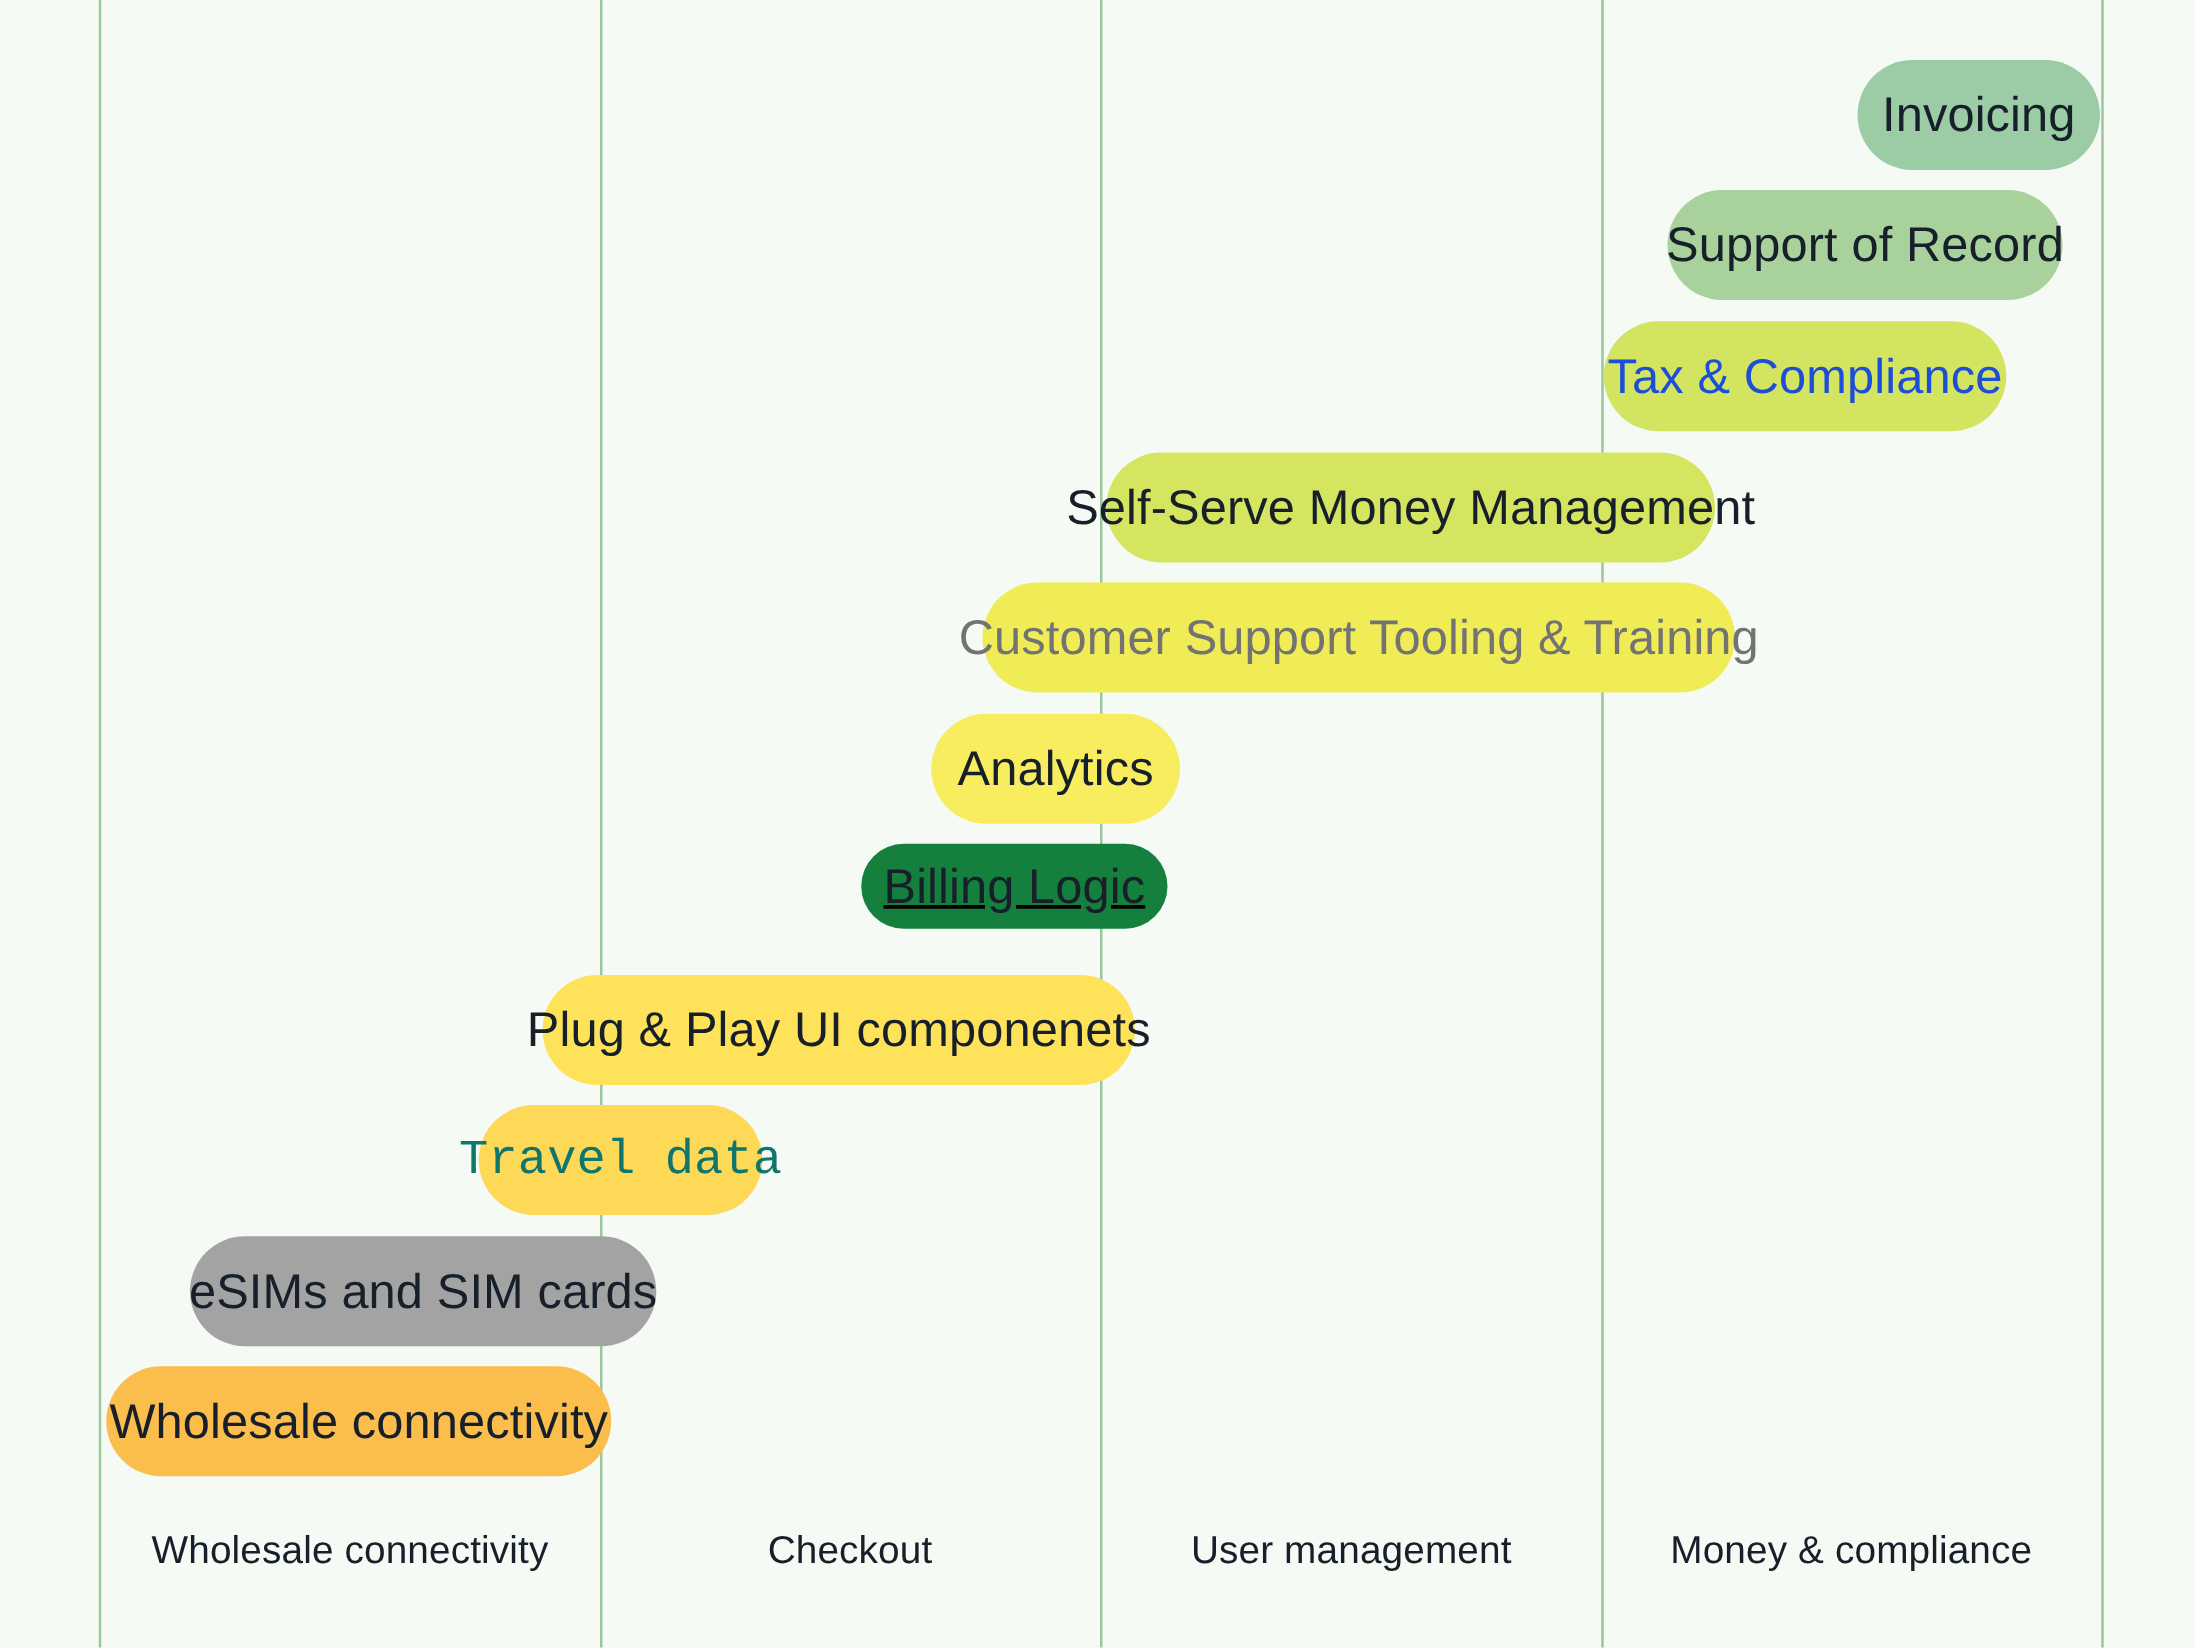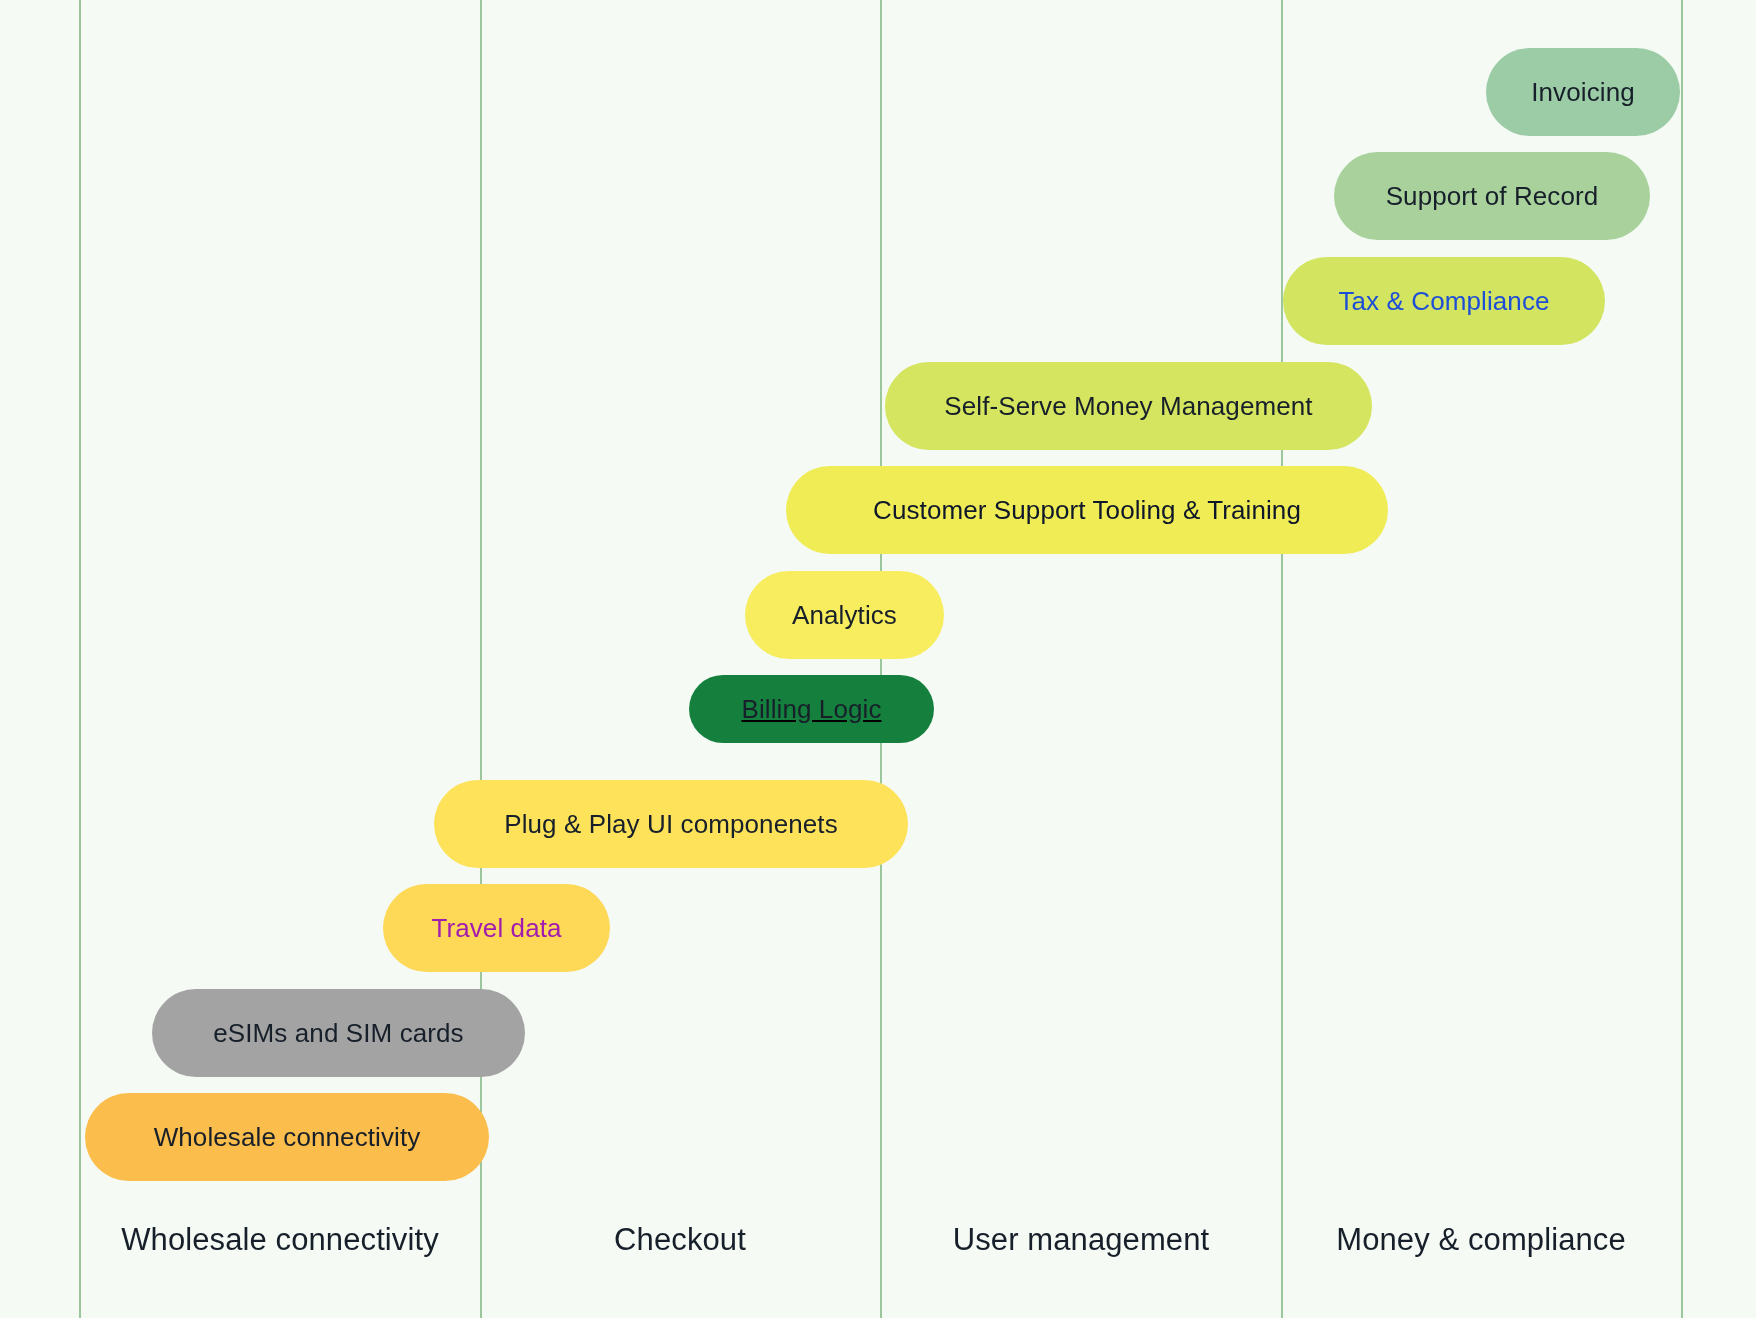--- a/index.html
+++ b/index.html
@@ -40,21 +40,21 @@
     position: absolute;
     display: flex;
     align-items: center;
     justify-content: center;
     border-radius: 999px;
     box-sizing: border-box;
     padding: 0 34px;
     white-space: nowrap;
   }
   .pill-label {
-    font-size: 26px;
+    font-size: 39px;
     color: #17202a;
     line-height: 1;
     letter-spacing: 0.1px;
   }
 </style>
 </head>
 <body>
 
 <div id="canvas">
   <div id="gridlines">
@@ -71,33 +71,33 @@
       <div class="pill" style="left: 1334px; top: 152px; width: 316px; height: 88px; background: rgb(168, 209, 156);">
         <span class="pill-label" style="color: rgb(23, 32, 42);">Support of Record</span>
       </div>
       <div class="pill" style="left: 1283px; top: 257px; width: 322px; height: 88px; background: rgb(211, 228, 97);">
         <span class="pill-label" style="color: #1d4ed8;">Tax &amp; Compliance</span>
       </div>
       <div class="pill" style="left: 885px; top: 362px; width: 487px; height: 88px; background: rgb(213, 229, 95);">
         <span class="pill-label" style="color: rgb(23, 32, 42);">Self-Serve Money Management</span>
       </div>
       <div class="pill" style="left: 786px; top: 466px; width: 602px; height: 88px; background: rgb(240, 236, 85);">
-        <span class="pill-label" style="color: #0f172a;">Customer Support Tooling &amp; Training</span>
+        <span class="pill-label" style="color: #737373;">Customer Support Tooling &amp; Training</span>
       </div>
       <div class="pill" style="left: 745px; top: 571px; width: 199px; height: 88px; background: rgb(247, 237, 94);">
         <span class="pill-label" style="color: rgb(23, 32, 42);">Analytics</span>
       </div>
       <div class="pill" style="left: 689px; top: 675px; width: 245px; height: 68px; background: #15803d; text-decoration: underline;">
         <span class="pill-label" style="color: rgb(23, 32, 42);">Billing Logic</span>
       </div>
       <div class="pill" style="left: 434px; top: 780px; width: 474px; height: 88px; background: rgb(253, 226, 90);">
         <span class="pill-label" style="color: rgb(23, 32, 42); text-align: right;">Plug &amp; Play UI componenets</span>
       </div>
       <div class="pill" style="left: 383px; top: 884px; width: 227px; height: 88px; background: rgb(253, 217, 87);">
-        <span class="pill-label" style="color: #a21caf;">Travel data</span>
+        <span class="pill-label" style="color: #0f766e; font-family: Liberation Mono, monospace;">Travel data</span>
       </div>
       <div class="pill" style="left: 152px; top: 989px; width: 373px; height: 88px; background: #a3a3a3;">
         <span class="pill-label" style="color: rgb(23, 32, 42);">eSIMs and SIM cards</span>
       </div>
       <div class="pill" style="left: 85px; top: 1093px; width: 404px; height: 88px; background: rgb(251, 189, 76);">
         <span class="pill-label" style="color: rgb(23, 32, 42);">Wholesale connectivity</span>
       </div>
     </div>
   <div id="col-labels">
       <div class="col-label" style="left: 30px; width: 500px; color: rgb(23, 32, 42);">Wholesale connectivity</div>

